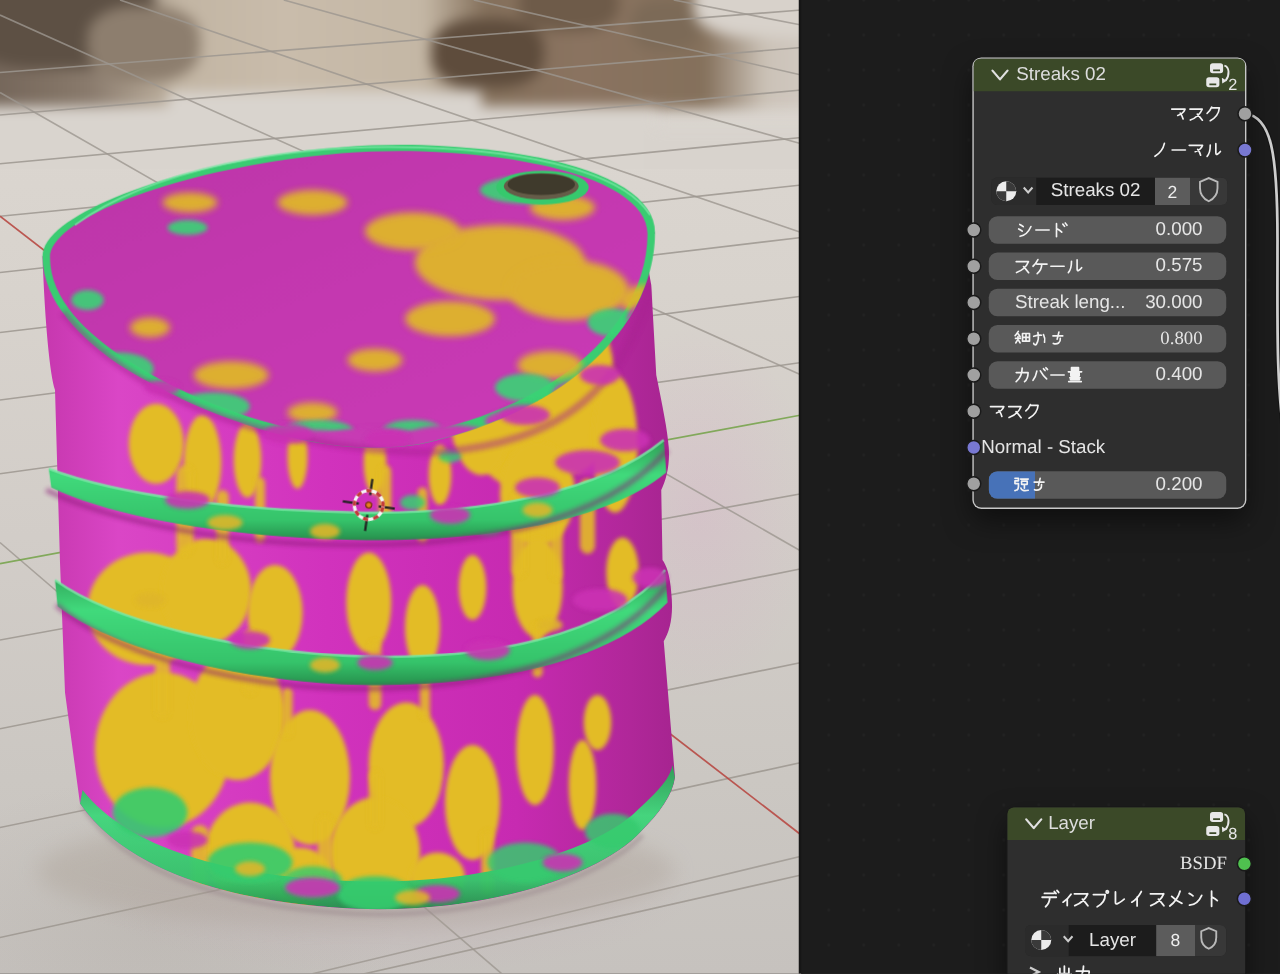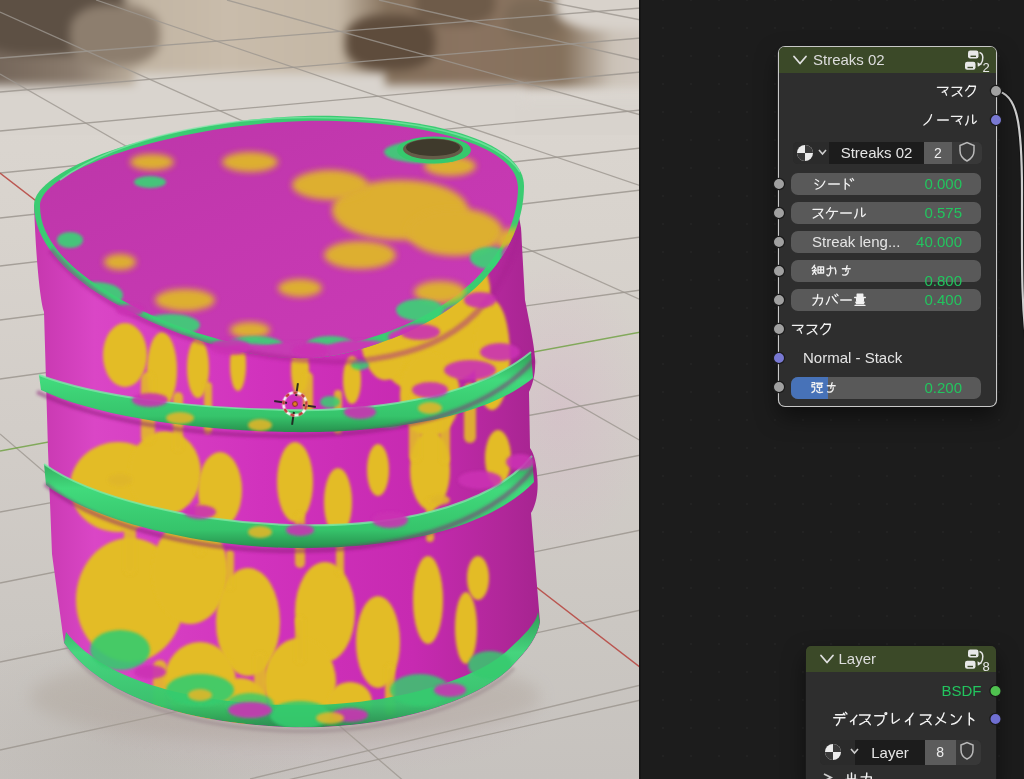--- a/index.html
+++ b/index.html
@@ -2,21 +2,21 @@
 <html><head><meta charset="utf-8"><style>
 html,body{margin:0;padding:0;background:#1d1d1d;}
 #page{position:relative;width:1024px;height:779px;overflow:hidden;font-family:"Liberation Sans",sans-serif;}
 #vp{position:absolute;left:0;top:0;width:641px;height:779px;overflow:hidden;background:#d5d0ca;}
 #ne{position:absolute;left:641px;top:0;width:383px;height:779px;background:#1c1c1c;
  background-image:radial-gradient(circle,#222222 1.0px,rgba(0,0,0,0) 1.3px);background-size:28px 28px;background-position:8px 14px;}
 .node{position:absolute;border-radius:6px;}
 .hdr{position:absolute;left:0;top:0;right:0;height:26px;background:#3b4928;border-radius:5px 5px 0 0;}
 .row{position:absolute;height:22px;background:#595959;border-radius:7px;}
 .lbl{position:absolute;color:#e5e5e5;font-size:15px;line-height:22px;}
-.val{position:absolute;color:#22c55e;font-size:15px;line-height:22px;text-align:right;}
+.val{position:absolute;color:#e5e5e5;font-size:15px;line-height:22px;text-align:right;}
 </style></head><body>
 <div id="page">
 
 <div id="vp">
 <div style="position:absolute;left:0;top:0;width:641px;height:779px;background:linear-gradient(180deg,#dcd7d1 8%,#d8d3cd 30%,#d2cdc8 55%,#cbc7c2 80%,#c6c2be 100%);"></div>
 <div style="position:absolute;left:0;top:0;width:641px;height:135px;overflow:hidden;">
 <div style="position:absolute;left:-25px;top:-25px;width:700px;height:185px;filter:blur(5px);">
  <div style="position:absolute;left:0;top:0;width:700px;height:112px;background:linear-gradient(90deg,#6f6156 0%,#827365 10%,#8a7b6d 14%,#c2b5a3 24%,#c9bcab 36%,#c4b7a5 52%,#84705b 59%,#8a7360 70%,#84705b 84%,#cbc2b7 91%,#d5cec9 100%);"></div>
  <div style="position:absolute;left:0px;top:0px;width:150px;height:80px;background:#5d5044;border-radius:35%;"></div>
  <div style="position:absolute;left:95px;top:30px;width:90px;height:60px;background:#8d7e6e;border-radius:40%;"></div>
@@ -322,28 +322,28 @@
 <path d="M181,98.5 l7,-3 7,3 v5 c0,5 -3,8.5 -7,10.5 c-4,-2 -7,-5.5 -7,-10.5 Z" fill="none" stroke="#b9b9b9" stroke-width="1.5"></path>
 </svg>
 <div class="row" style="left:12px;top:126px;width:190px;"></div>
 <div class="row" style="left:12px;top:155px;width:190px;"></div>
 <div class="row" style="left:12px;top:184px;width:190px;"></div>
 <div class="row" style="left:12px;top:213px;width:190px;"></div>
 <div class="row" style="left:12px;top:242px;width:190px;"></div>
 <div class="lbl" style="left:33px;top:184px;">Streak leng...</div>
 <div class="val" style="right:34px;top:126px;">0.000</div>
 <div class="val" style="right:34px;top:155px;">0.575</div>
-<div class="val" style="right:34px;top:184px;">40.000</div>
-<div class="val" style="right:34px;top:223px;">0.800</div>
+<div class="val" style="right:34px;top:184px;">30.000</div>
+<div class="val" style="right:34px;top:213px;font-family:Liberation Serif, serif;">0.800</div>
 <div class="val" style="right:34px;top:242px;margin-left:28px;">0.400</div>
 <div class="row" style="left:12px;top:330px;width:190px;overflow:hidden;">
           <div style="position:absolute;left:0;top:0;width:37px;height:22px;background:#4772b8;"></div>
         </div>
 <div class="val" style="right:34px;top:330px;">0.200</div>
-<div class="lbl" style="left:24px;top:300px;">Normal - Stack</div>
+<div class="lbl" style="left:6px;top:300px;">Normal - Stack</div>
 <svg width="217" height="359" style="position:absolute;left:0;top:0;pointer-events:none;">
           <g transform="translate(157.0,37.0) scale(0.1400)">
             <path d="M10,24 H86 M86,24 C80,40 62,54 44,60 M58,46 C66,56 72,68 75,80" fill="none" stroke="#f2f2f2" stroke-width="9.5" stroke-linecap="round" stroke-linejoin="round"></path>
           </g>
 <g transform="translate(171.0,37.0) scale(0.1400)">
             <path d="M14,24 H84 M84,24 C74,48 52,72 16,86 M56,52 C66,63 76,75 85,87" fill="none" stroke="#f2f2f2" stroke-width="9.5" stroke-linecap="round" stroke-linejoin="round"></path>
           </g>
 <g transform="translate(185.0,37.0) scale(0.1400)">
             <path d="M38,12 C32,26 22,40 12,48 M38,16 H82 C80,40 64,72 30,90" fill="none" stroke="#f2f2f2" stroke-width="9.5" stroke-linecap="round" stroke-linejoin="round"></path>
           </g>
@@ -426,21 +426,21 @@
 <div style="position:absolute;left:33px;top:0;height:26px;line-height:26px;color:#dddddd;font-size:15px;">Layer</div>
 <svg width="38" height="27" style="position:absolute;right:1px;top:0;">
 <rect x="11" y="3.5" width="10.5" height="8" rx="2.2" fill="#e8e8e8"></rect>
           <rect x="13.5" y="8.6" width="5.5" height="1.4" fill="#3b4928"></rect>
 <rect x="8" y="14.7" width="10.5" height="8" rx="2.2" fill="#e8e8e8"></rect>
           <rect x="10.5" y="19.8" width="5.5" height="1.4" fill="#3b4928"></rect>
 <path d="M22.5,5.5 C26.5,6.5 27,13 23.5,17.5" fill="none" stroke="#e8e8e8" stroke-width="1.5"></path>
 <path d="M20.5,15.2 L24.5,17.6 L20.8,19.8 Z" fill="#e8e8e8"></path>
 <text x="25.5" y="25" font-size="13" fill="#e8e8e8" font-family="Liberation Sans">8</text>
         </svg>
-<div class="val" style="right:14px;top:34px;height:22px;line-height:22px;">BSDF</div>
+<div class="val" style="right:14px;top:34px;height:22px;line-height:22px;font-family:Liberation Serif, serif;">BSDF</div>
 <div style="position:absolute;left:14px;top:93.5px;width:161.5px;height:25px;border-radius:5px;overflow:hidden;background:#282828;">
 <div style="position:absolute;left:0;top:0;width:35.5px;height:25px;background:#2b2b2b;"></div>
 <div style="position:absolute;left:35.5px;top:0;width:70px;height:25px;background:#1c1c1c;color:#e5e5e5;font-size:15px;line-height:25px;text-align:center;">Layer</div>
 <div style="position:absolute;left:105.5px;top:0;width:30.5px;height:25px;background:#5c5c5c;color:#eeeeee;font-size:14px;line-height:25px;text-align:center;">8</div>
 <div style="position:absolute;left:136px;top:0;width:25.5px;height:25px;background:#383838;"></div>
 </div>
 <svg width="190" height="140" style="position:absolute;left:0;top:0;pointer-events:none;">
 <g transform="translate(27,106)">
  <circle r="8" fill="#ececec"></circle>
  <path d="M0,-8 A8,8 0 0 1 8,0 L0,0 Z" fill="#3a3a3a"></path>

